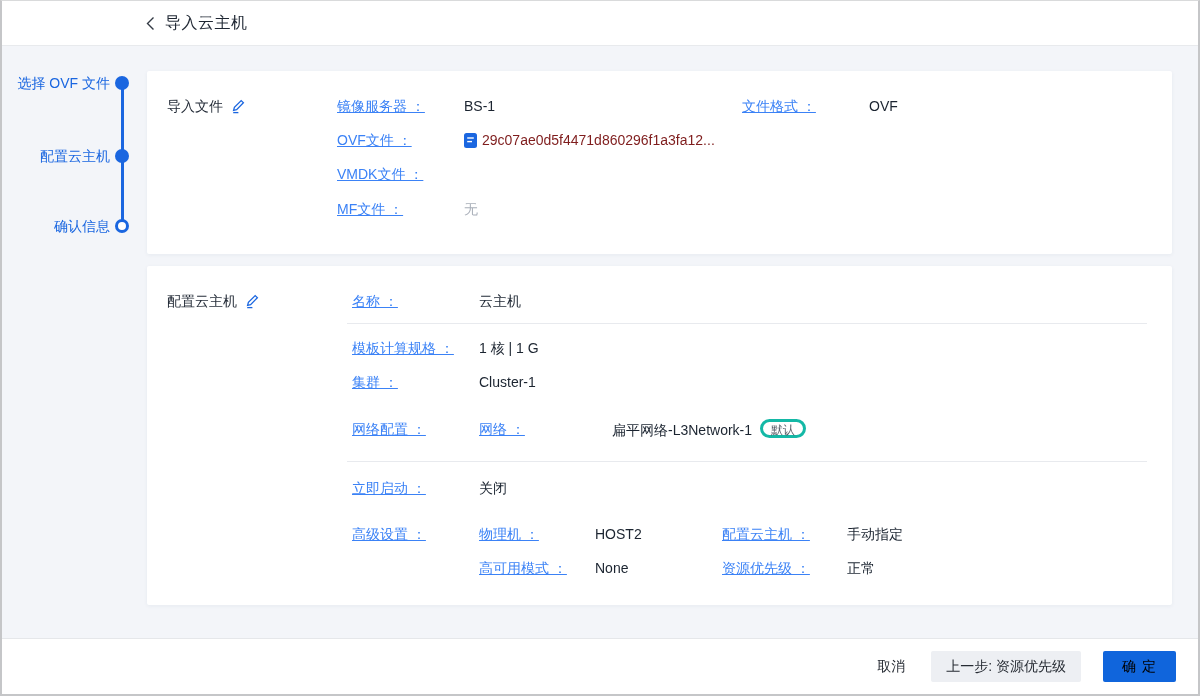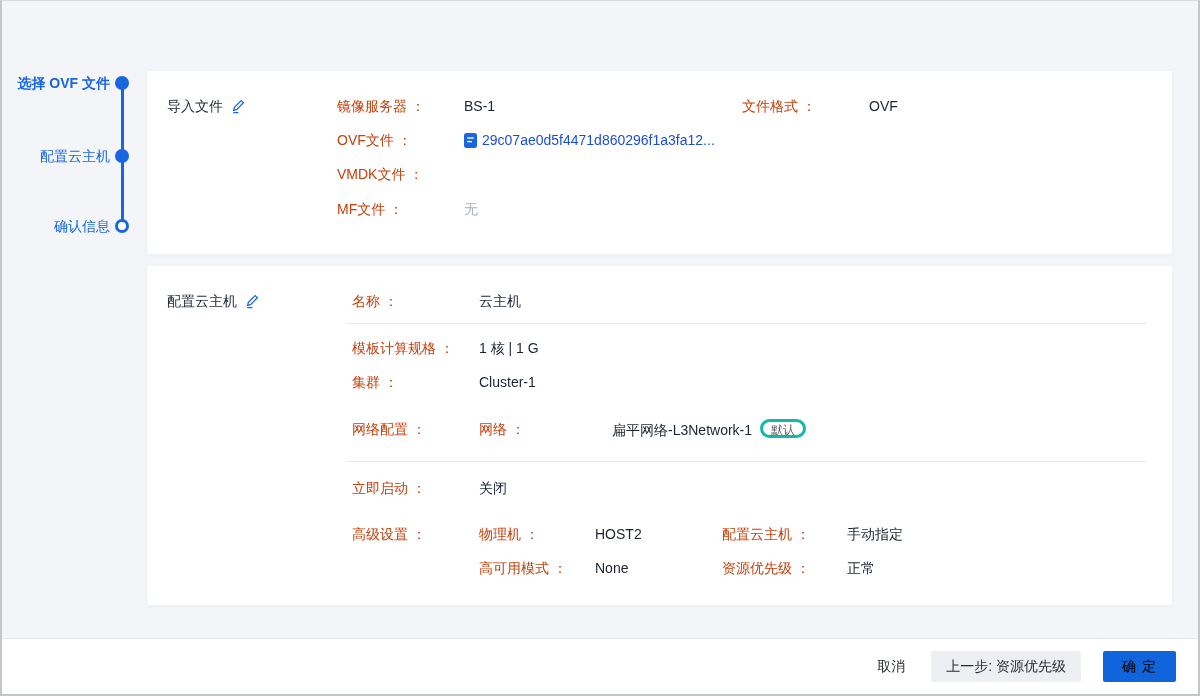--- a/index.html
+++ b/index.html
@@ -33,24 +33,24 @@
   .card {
     position:absolute; left:145px; width:1025px; background:#fff;
     border-radius:2px; box-shadow:0 1px 4px rgba(40,60,110,0.06);
   }
   .card1 { top:70px; height:183px; }
   .card2 { top:265px; height:339px; }
   .row { position:absolute; height:20px; line-height:20px; font-size:14px; white-space:nowrap;text-align:center; }
   .card-title { font-size:14px; color:#1f2733; font-weight:500; }
   .title-row { display:flex; align-items:center; gap:8px; }
   .edit-icon { cursor:pointer; display:inline-flex; margin-top:1px; }
-  .f-label { position:absolute; color:#c2410c; }
+  .f-label { position:absolute; color:#3b82f6;text-decoration:underline; }
   .f-value { position:absolute; color:#1b2430; }
   .f-value.muted { color:#a9afb9; }
-  .file-val { display:inline-flex; align-items:center; gap:5px; color:#1d4ed8; }
+  .file-val { display:inline-flex; align-items:center; gap:5px; color:#7f1d1d; }
   .divider { position:absolute; left:200px; right:25px; height:1px; background:#e8eaee; }
   .badge {
     display:inline-block; margin-left:8px; padding:0 8px; height:19px; line-height:17px;
     font-size:12px; color:#5b616b; border:3px solid #14b8a6; border-radius:10px; background:#fff;
     vertical-align:1px;
   }
   
   .footer {
     position:absolute; left:0; right:0; bottom:0; height:56px; background:#fff;
     border-top:1px solid #e5e7ea; display:flex; align-items:center;
@@ -59,24 +59,32 @@
   .btn { border:none; font-size:14px; cursor:pointer; font-family:inherit; border-radius:2px; }
   .btn-text { background:transparent; color:#262b33; padding:0 4px; height:30px; }
   .btn-plain { background:#edeff3; color:#262b33; height:31px; padding:0 15px; }
   .btn-primary { background:#1065dc; color:#000000; height:31px; padding:0 19px; letter-spacing:1px; }
 </style>
 </head>
 <body>
 
 <div class="app">
 
+  <div class="topbar">
+    <div class="back-btn">
+      <svg width="9" height="15" viewBox="0 0 9 15">
+          <polyline points="7.5,1.5 1.5,7.5 7.5,13.5" fill="none" stroke="#333a44" stroke-width="1.4"></polyline>
+        </svg>
+      <span class="page-title">导入云主机</span>
+    </div>
+  </div>
 
   <div class="stepper">
     <div class="step-line"></div>
-    <div class="step" style="top:27px;font-weight:bold;">
+    <div class="step" style="top:27px;">
       <span class="step-label">选择 OVF 文件</span>
       <span class="dot filled"></span>
     </div>
     <div class="step" style="top:100px;">
       <span class="step-label">配置云主机</span>
       <span class="dot filled"></span>
     </div>
     <div class="step" style="top:170px;padding-left:16px;">
       <span class="step-label">确认信息</span>
       <span class="dot hollow"></span>

